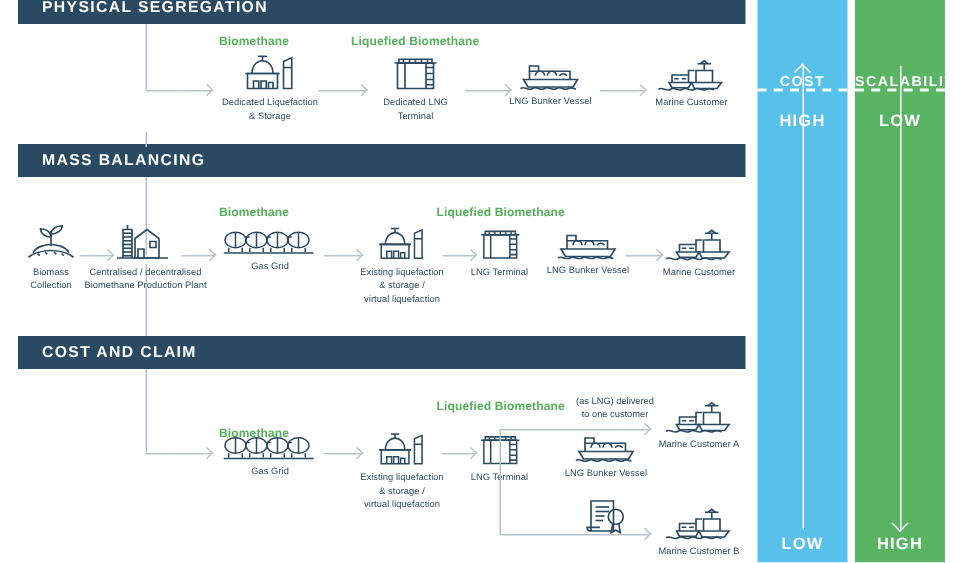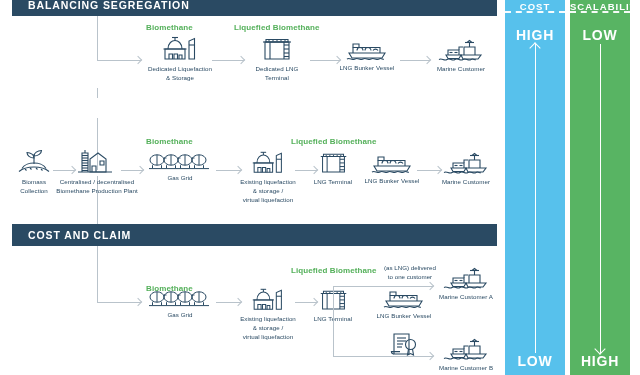--- a/index.html
+++ b/index.html
@@ -59,23 +59,24 @@
   
   .scale-col{
     position:absolute; top:0; bottom:0; width:60px;
     display:flex; flex-direction:column; align-items:center;
   }
   .scale-col .col-head{
     width:100%; text-align:center; color:#fff;
     font-size:9.5px; font-weight:bold; letter-spacing:1px;
     padding-top:1px; height:13px; line-height:12px;
     border-bottom:2px dashed rgba(255,255,255,.95);
+    margin-top:48px;
   }
   .scale-col .col-top,.scale-col .col-bot{
-    color:#fff; font-size:14px; font-weight:bold; letter-spacing:.8px;
+    color:#fff; font-size:11px; font-weight:bold; letter-spacing:.8px;
   }
   .scale-col .col-top{ margin-top:14px; }
   .scale-col .col-bot{ position:absolute; bottom:6px; }
   .scale-arrow{
     position:absolute; left:50%; margin-left:-0.5px;
     width:1px; background:#ffffff;
   }
   .scale-arrow .tip{
     position:absolute; left:-3.5px; width:8px; height:8px;
     border-left:1px solid #fff; border-top:1px solid #fff;
@@ -87,21 +88,21 @@
     position:absolute; color:#2a4a63; font-size:6.2px;
     line-height:1.45; text-align:center; white-space:pre-line;
   }
 </style>
 </head>
 <body>
 
 <div id="stage">
 
   <div class="sec-bar" style="top:-6px; height:22px;">
-    <span class="sec-title">BALANCING SEGREGATION</span>
+    <span class="sec-title">PHYSICAL SEGREGATION</span>
   </div>
 
   <div class="vline" style="left:97px; top:16px; height:44px;"></div>
   <div class="hline" style="left:97px; top:60px; width:22px;"></div>
   <div class="arrow" style="left:119px; top:55px; width:22px;">
     <div class="shaft"></div>
       <div class="head"></div>
   </div>
 
   <div class="stream-label" style="left:146px; top:23px;">Biomethane</div>
@@ -191,20 +192,23 @@
         <path d="M26 17 V9 H37 V17"></path>
         <path d="M31.5 9 V4.5"></path>
         <path d="M27 4.5 H36"></path>
         <path d="M29 4.5 l2.5 -2 l2.5 2"></path>
         <path d="M1 21.5 c3 -2 5 2 8 0 c3 -2 5 2 8 0 c3 -2 5 2 8 0 c3 -2 5 2 8 0 c2 -1.4 3.5 .6 5 .2"></path>
       </svg>
     </span>
     <span class="cap">Marine Customer</span>
   </div>
 
+  <div class="sec-bar" style="top:96px; height:22px;">
+    <span class="sec-title">MASS BALANCING</span>
+  </div>
 
   <div class="vline" style="left:97px; top:88px; height:10px;"></div>
   <div class="vline" style="left:97px; top:118px; height:52px;"></div>
   <div class="vline" style="left:97px; top:176px; height:66px;"></div>
 
   <div class="node" style="left:34px; top:148px;">
     <span class="ico">
       <svg width="36" height="26" viewBox="0 0 36 26" fill="none" stroke="#2a4a63" stroke-width="1.1">
         <path d="M18 16 V6"></path>
         <path d="M18 10 C14 10 11 7.5 11 4.5 C15 4.5 18 7 18 10 Z"></path>

